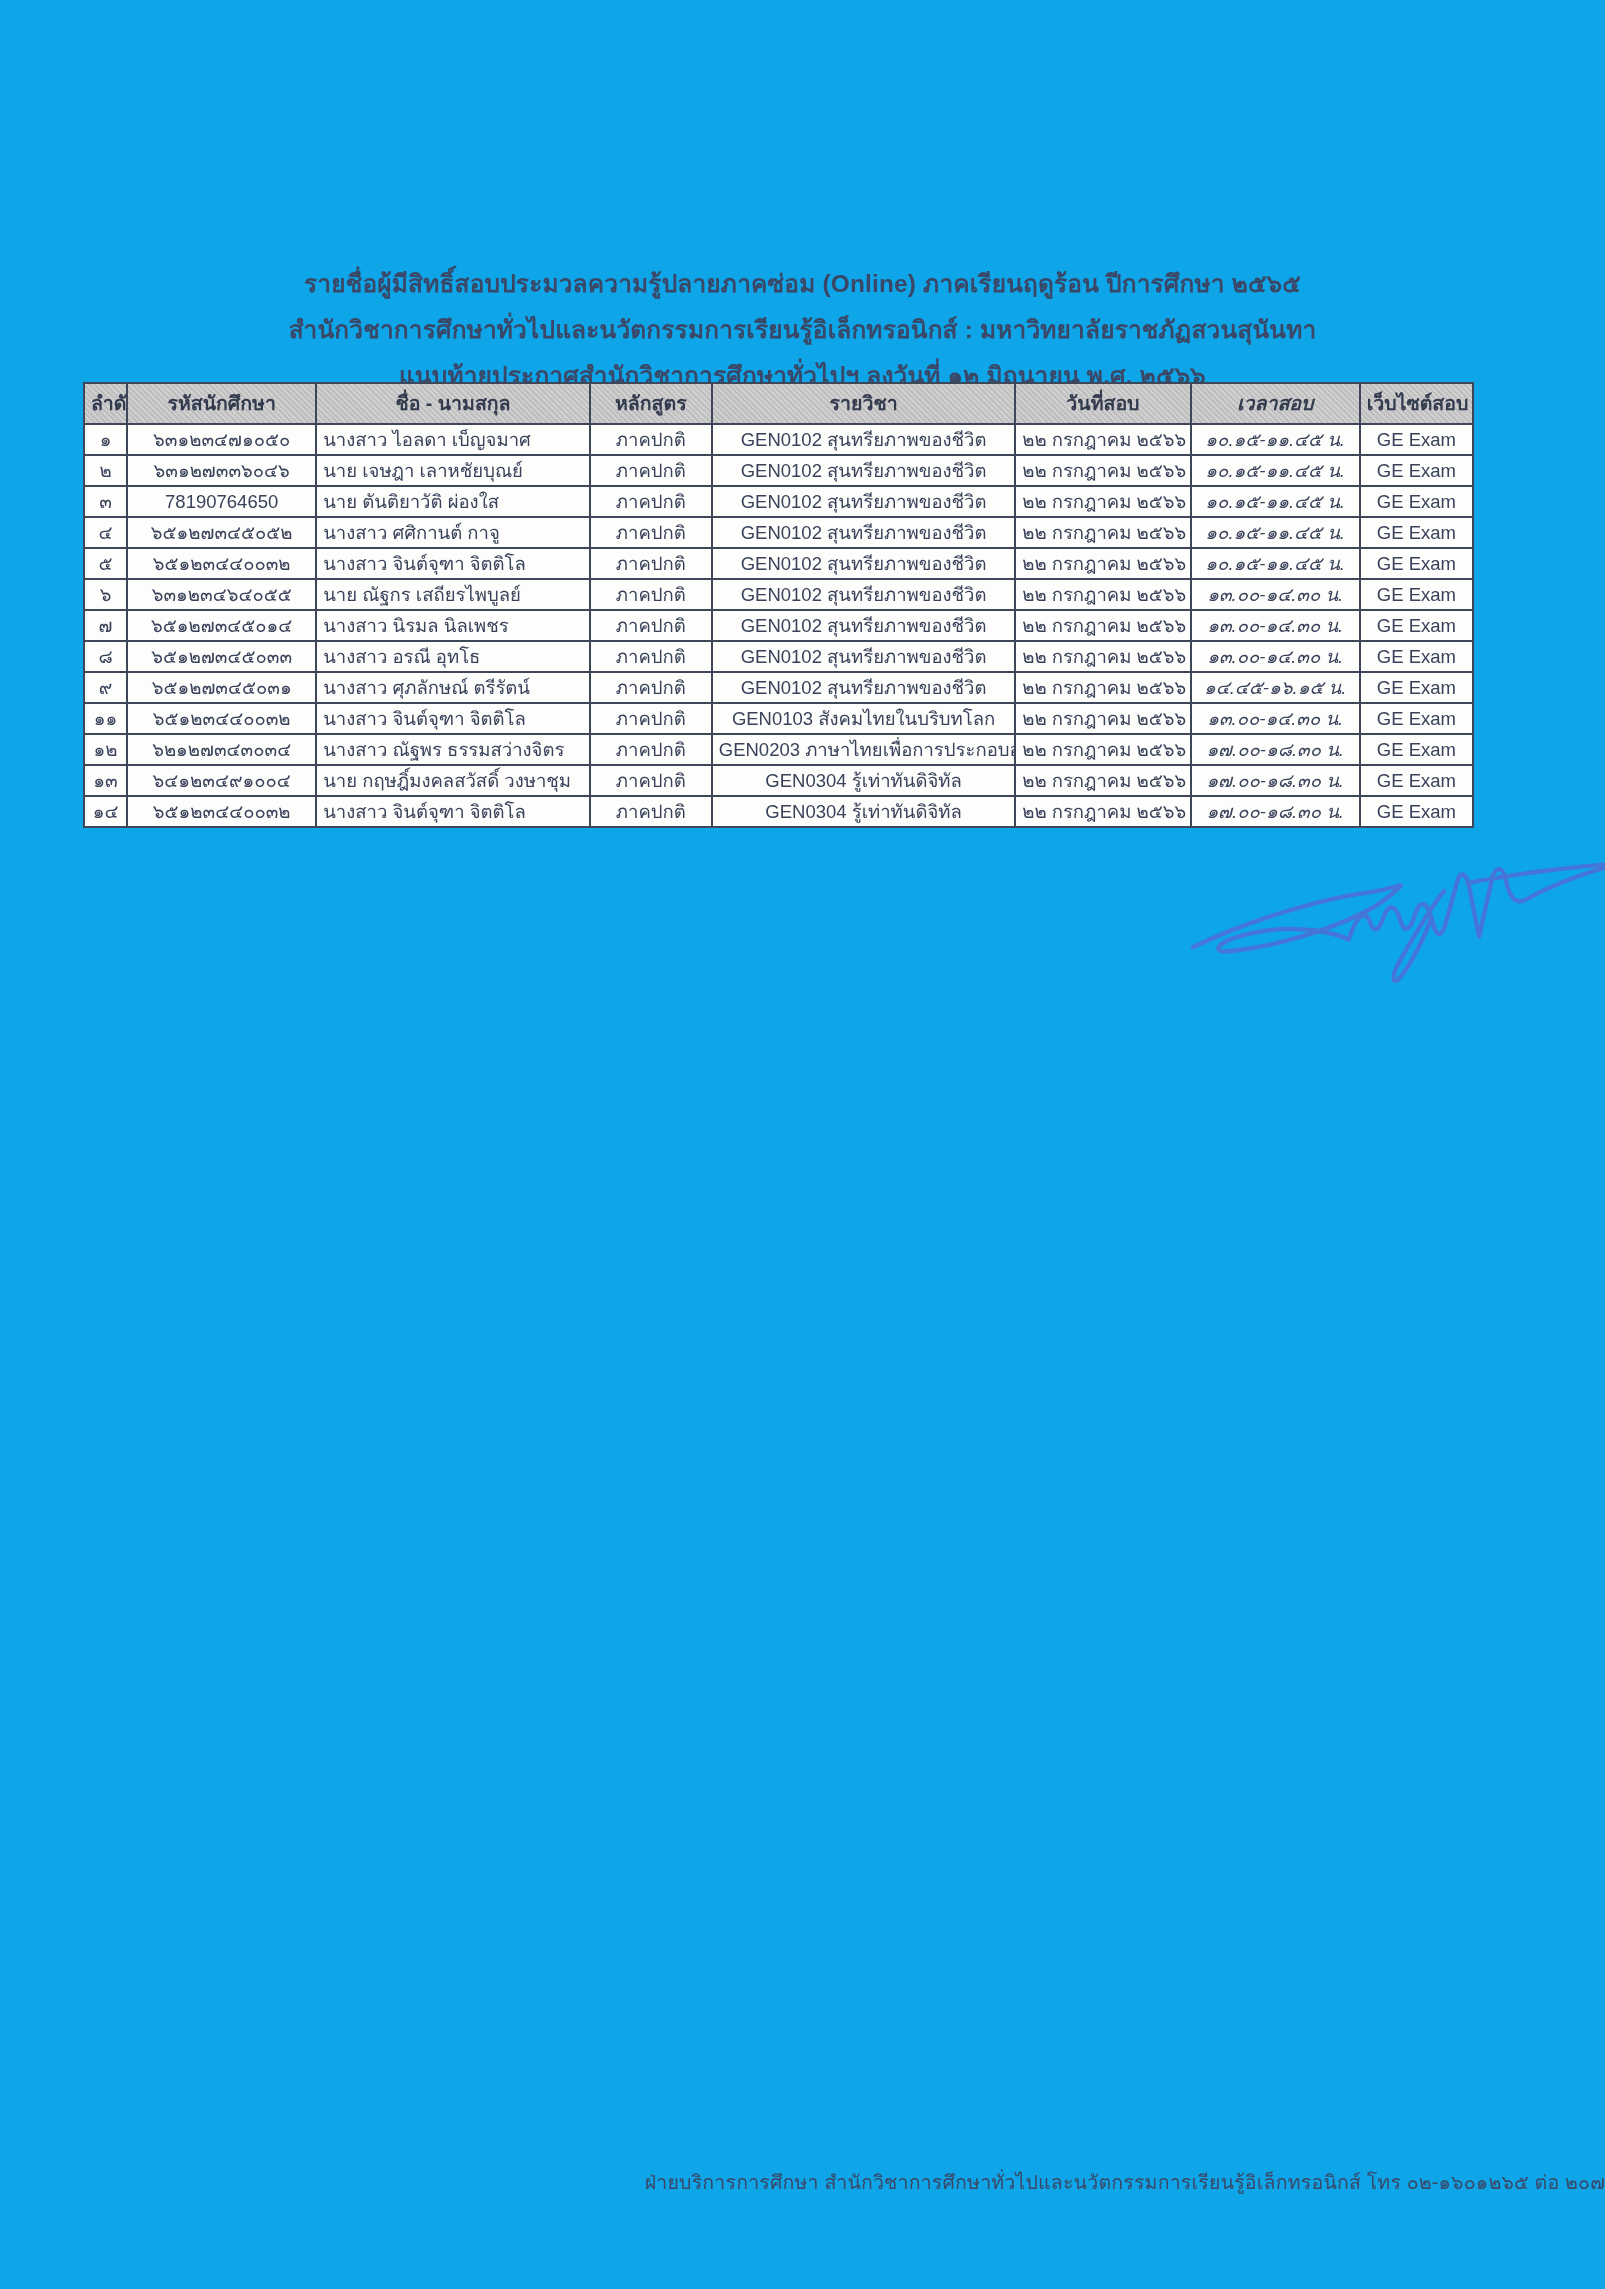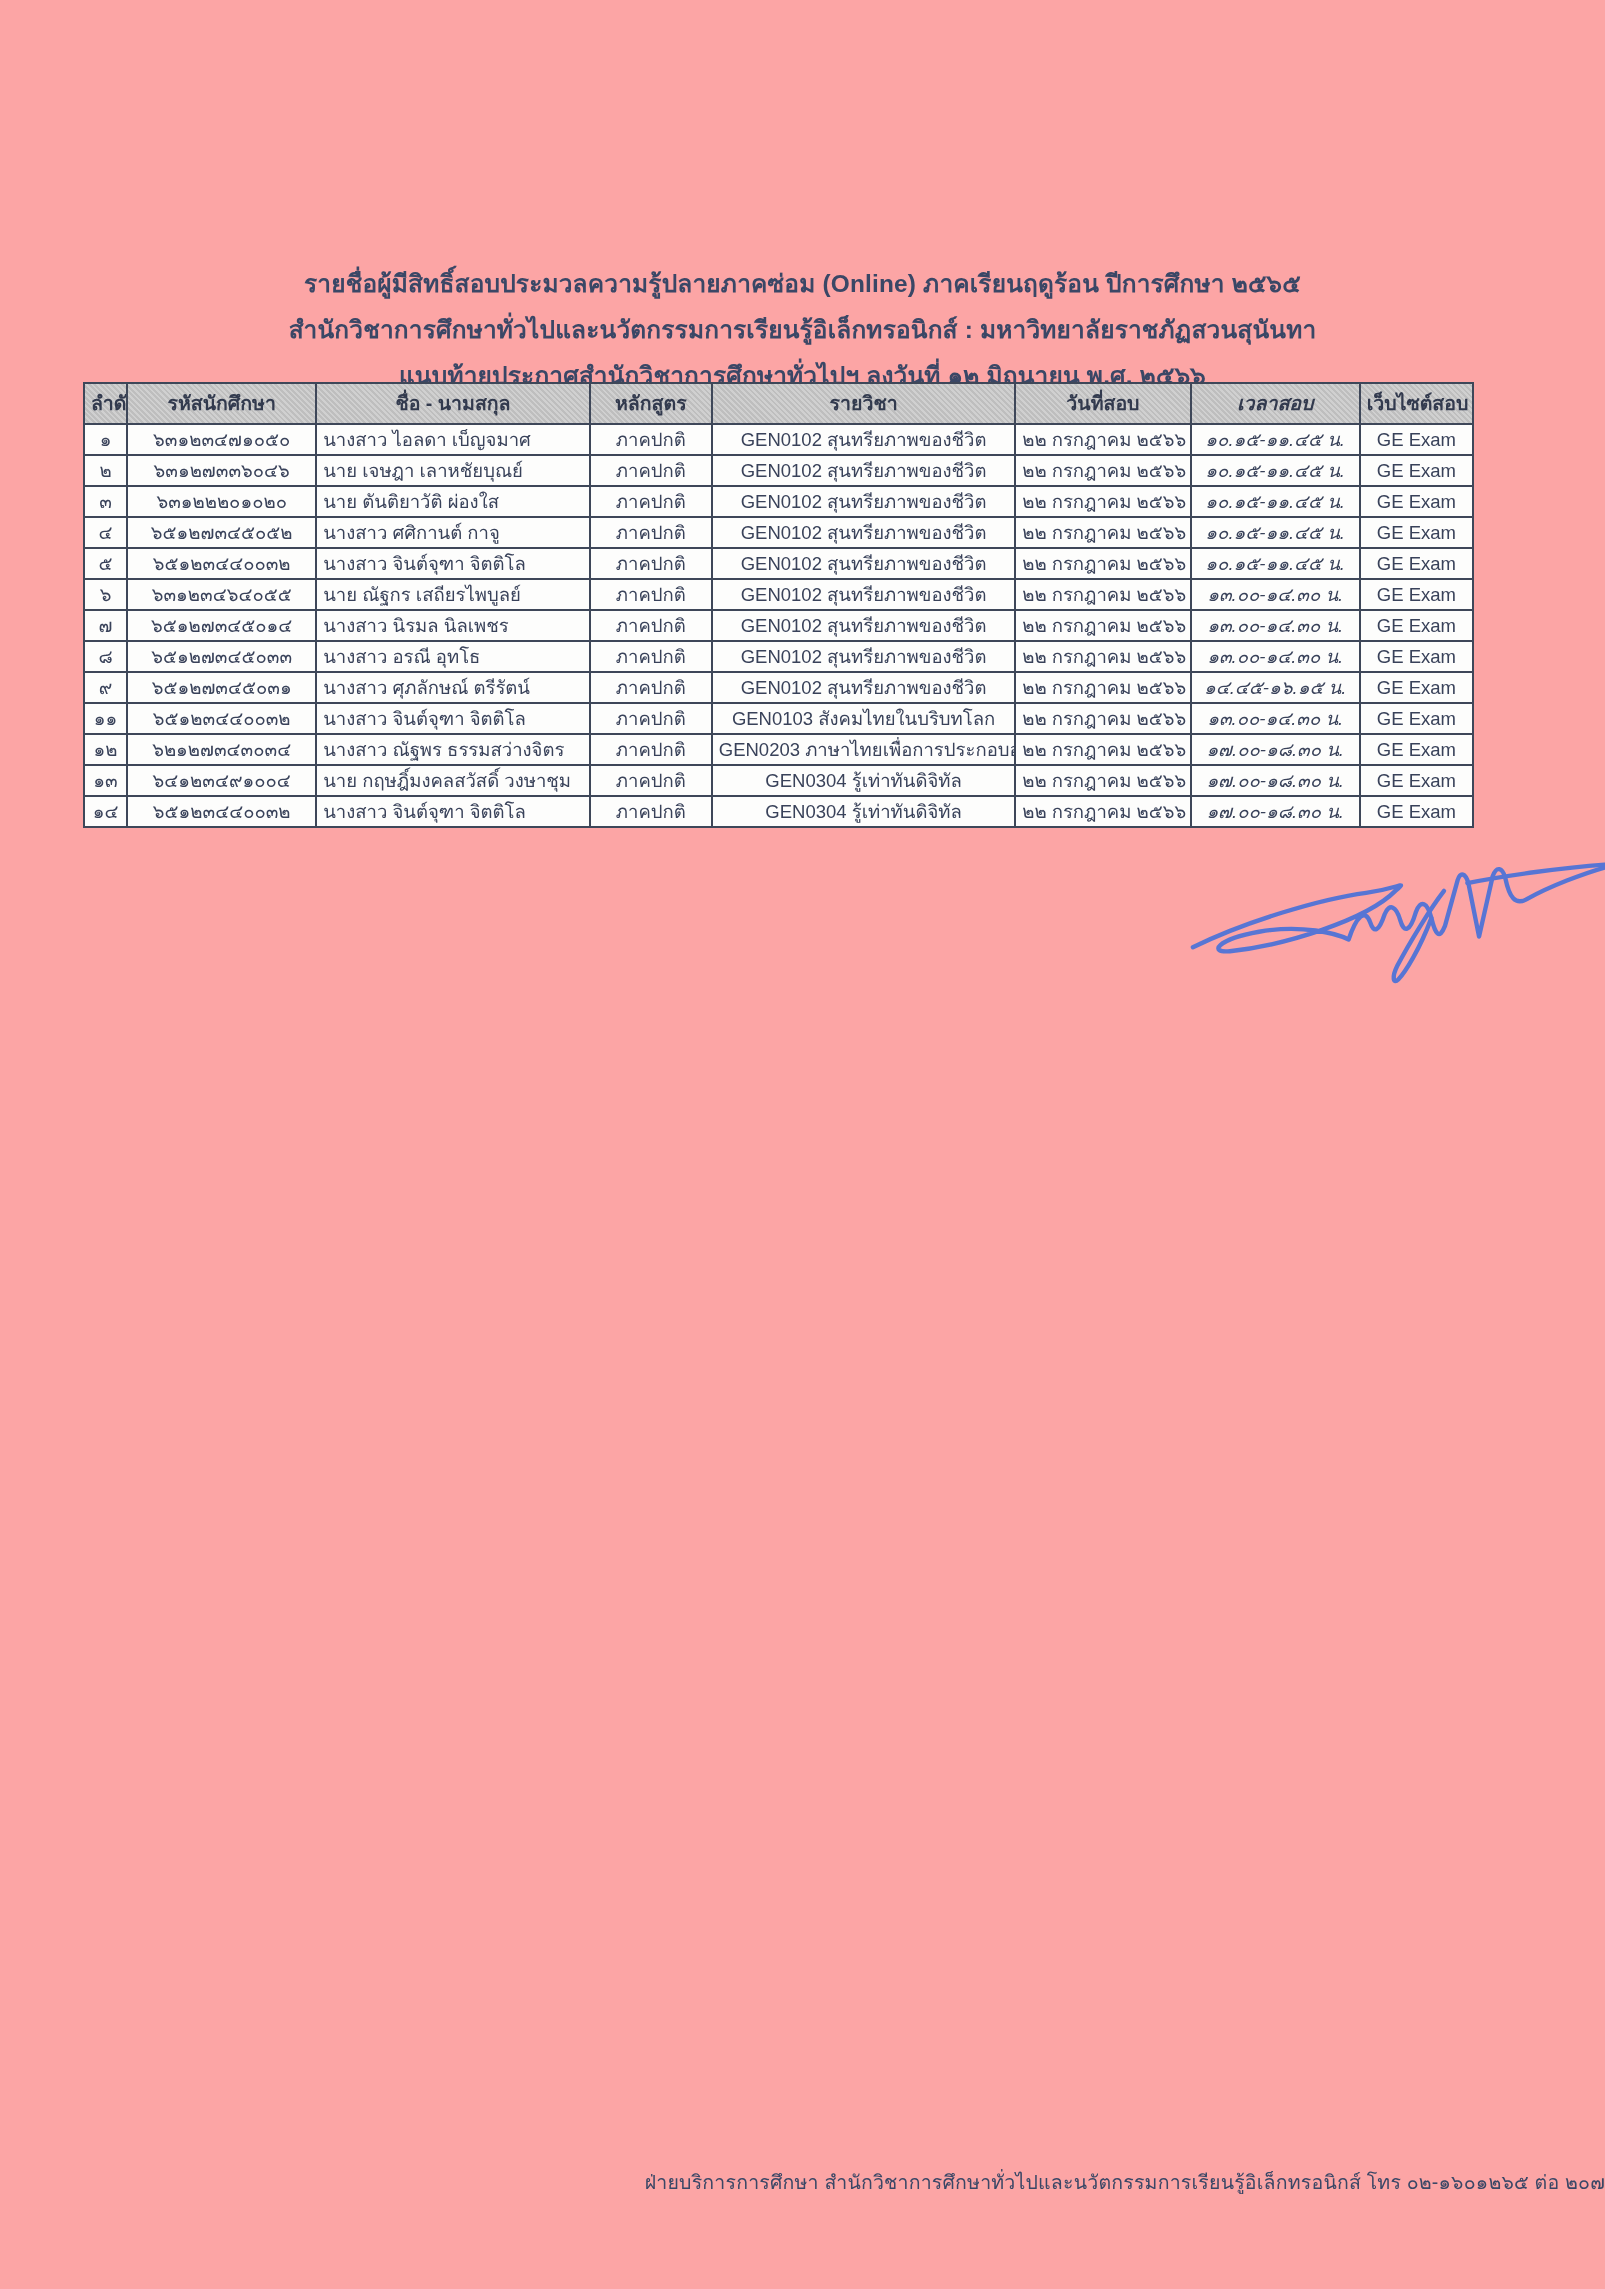--- a/index.html
+++ b/index.html
@@ -1,21 +1,21 @@
 <!DOCTYPE html>
 <html><head>
 <meta charset="utf-8">
 <style>
   html, body { margin: 0; padding: 0; background: #e8e8e8; }
   .page {
     position: relative;
     width: 1605px;
     height: 2290px;
     margin: 0 auto;
-    background: #fca5a5;
+    background: #0ea5e9;
     font-family: "Liberation Sans", sans-serif;
     color: #39425a;
     overflow: hidden;
   }
   .title-block {
     position: absolute;
     top: 261px;
     left: 0;
     width: 100%;
     text-align: center;
@@ -124,21 +124,21 @@
           <td class="col-student_id">๖๓๑๒๗๓๓๖๐๔๖</td>
           <td class="col-name">นาย เจษฎา เลาหชัยบุณย์</td>
           <td class="col-program">ภาคปกติ</td>
           <td class="col-course">GEN0102 สุนทรียภาพของชีวิต</td>
           <td class="col-exam_date">๒๒ กรกฎาคม ๒๕๖๖</td>
           <td class="col-exam_time">๑๐.๑๕-๑๑.๔๕ น.</td>
           <td class="col-exam_site">GE Exam</td>
         </tr>
         <tr>
           <td class="col-no">๓</td>
-          <td class="col-student_id">๖๓๑๒๒๒๐๑๐๒๐</td>
+          <td class="col-student_id">78190764650</td>
           <td class="col-name">นาย ตันติยาวัติ ผ่องใส</td>
           <td class="col-program">ภาคปกติ</td>
           <td class="col-course">GEN0102 สุนทรียภาพของชีวิต</td>
           <td class="col-exam_date">๒๒ กรกฎาคม ๒๕๖๖</td>
           <td class="col-exam_time">๑๐.๑๕-๑๑.๔๕ น.</td>
           <td class="col-exam_site">GE Exam</td>
         </tr>
         <tr>
           <td class="col-no">๔</td>
           <td class="col-student_id">๖๕๑๒๗๓๔๕๐๕๒</td>

